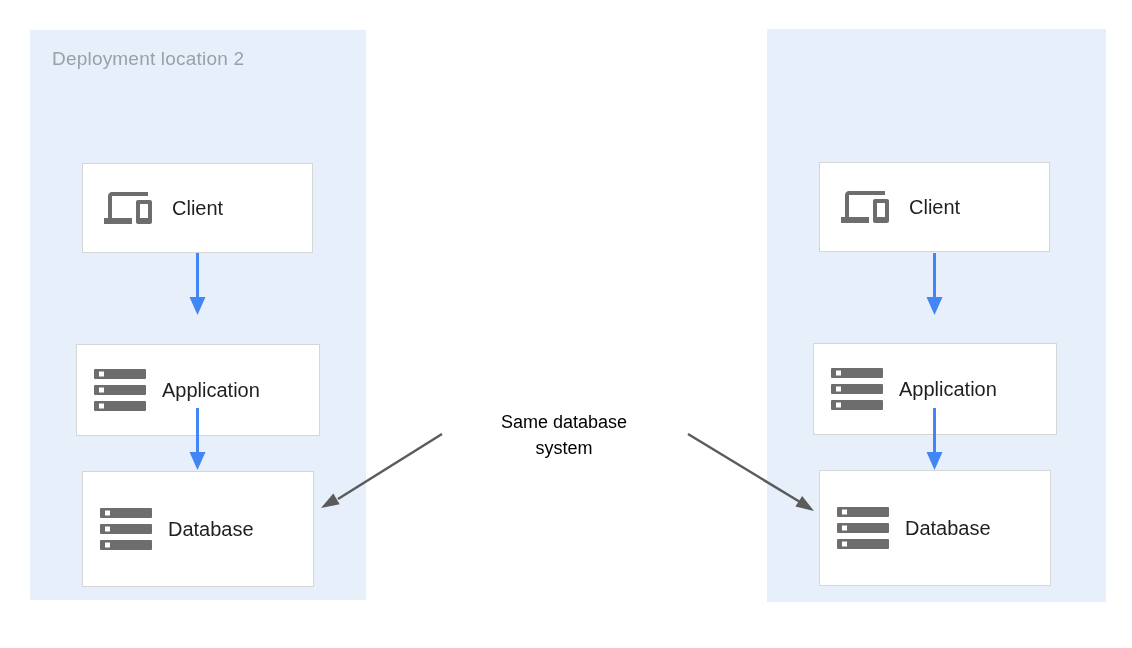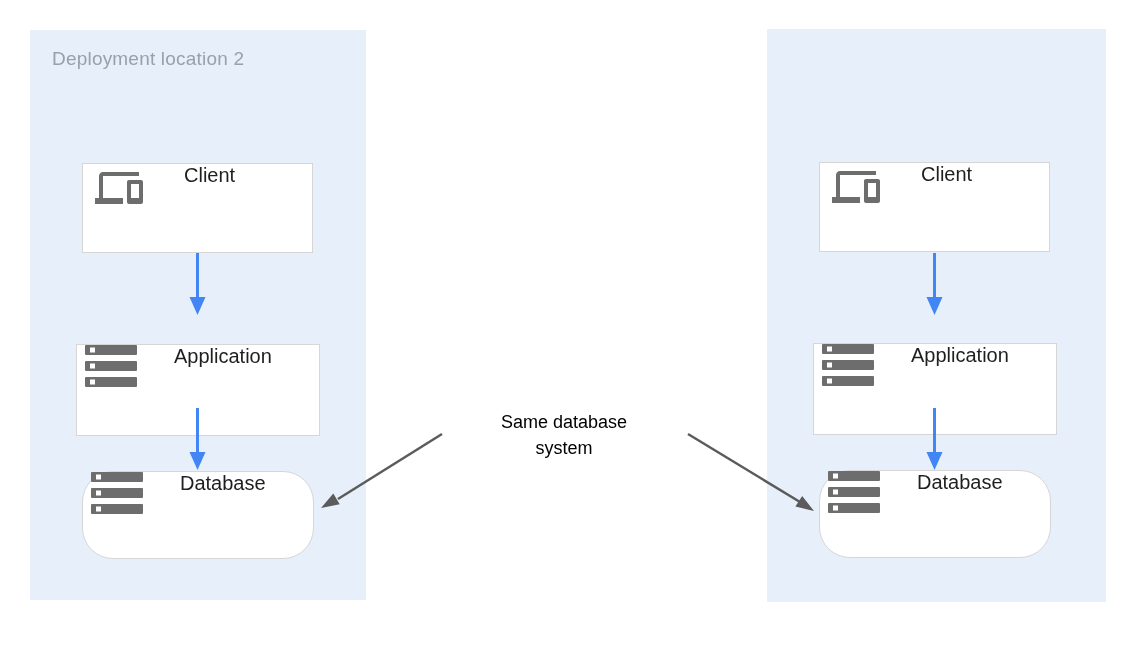--- a/index.html
+++ b/index.html
@@ -25,27 +25,27 @@
     color: #98a1aa;
     letter-spacing: 0.2px;
     white-space: nowrap;
   }
   .node {
     position: absolute;
     box-sizing: border-box;
     background: #ffffff;
     border: 1px solid #d6d6d6;
     display: flex;
-    align-items: flex-start;
-    padding-left: 8px;
-    gap: 37px;
+    align-items: center;
+    padding-left: 17px;
+    gap: 16px;
   }
   .n-client { left: 52px; top: 133px; width: 231px; height: 90px; }
   .n-app    { left: 46px; top: 286px; width: 244px; height: 92px; margin-top: 28px; }
-  .n-db     { left: 52px; top: 441px; width: 232px; height: 88px; border-radius: 31px; }
+  .n-db     { left: 52px; top: 441px; width: 232px; height: 116px; }
   .node .icon { display: flex; align-items: center; }
   .node-label {
     font-size: 20px;
     color: #1f1f1f;
     white-space: nowrap;
   }
   .arrow-layer {
     position: absolute;
     left: 0; top: 0;
     width: 1132px;

